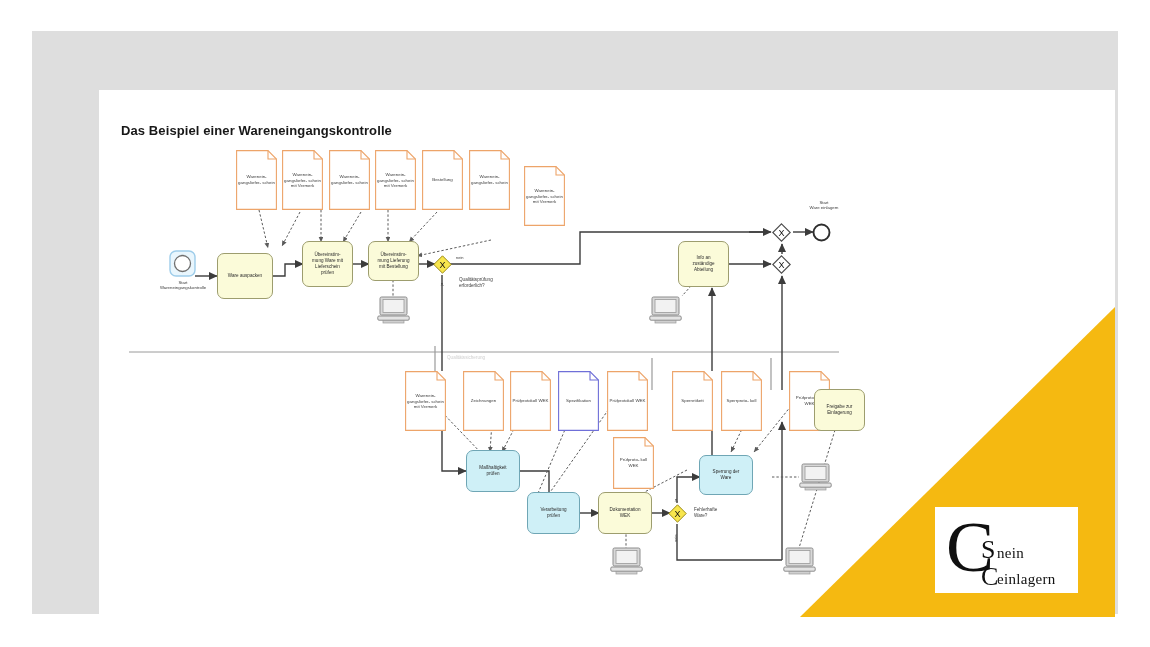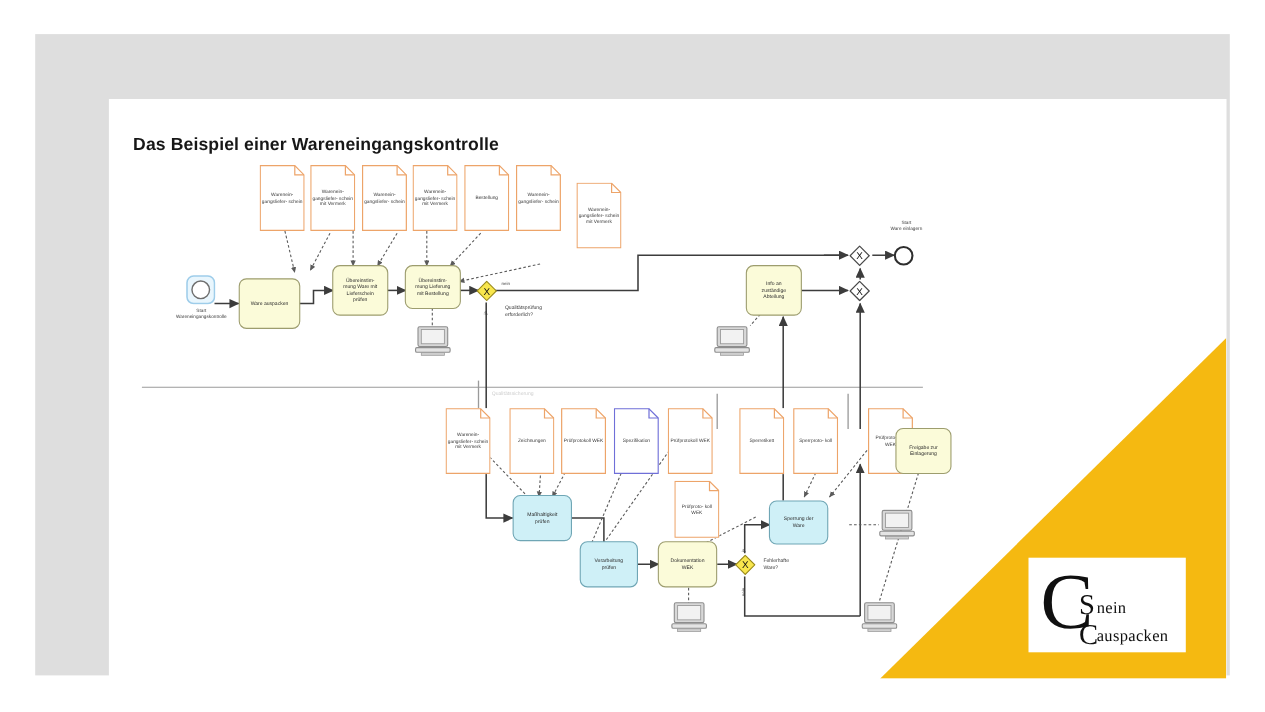--- a/index.html
+++ b/index.html
@@ -23,21 +23,21 @@
   .logo-s{position:absolute;left:46px;top:30px;font-family:"Liberation Serif",serif;
        font-size:26px;line-height:26px;color:#101010;}
   .logo-emken{position:absolute;left:62px;top:38px;font-family:"Liberation Serif",serif;
        font-size:15px;color:#101010;letter-spacing:.3px;}
   .logo-c2{position:absolute;left:46px;top:57px;font-family:"Liberation Serif",serif;
        font-size:26px;line-height:26px;color:#101010;}
   .logo-onsulting{position:absolute;left:62px;top:64px;font-family:"Liberation Serif",serif;
        font-size:15px;color:#101010;letter-spacing:.3px;}
 
   
-  #page-title{position:absolute;left:22px;top:33px;font-size:16px;font-weight:bold;
+  #page-title{position:absolute;left:22px;top:33px;font-size:13px;font-weight:bold;
        color:#171717;letter-spacing:.1px;white-space:nowrap;}
 
   
   #diagram{position:absolute;left:0;top:0;width:1016px;height:527px;}
   #diagram svg{position:absolute;left:0;top:0;}
 
   .node{position:absolute;box-sizing:border-box;}
 
   
   .task{border:1px solid #a3a37a;border-radius:7px;display:flex;align-items:center;
@@ -438,15 +438,15 @@
 
   </div>
 </div>
 
 <div id="logo-box">
   <div class="logo-inner">
     <span class="logo-c">C</span>
     <span class="logo-s">S</span>
     <span class="logo-emken">nein</span>
     <span class="logo-c2">C</span>
-    <span class="logo-onsulting">auspacken</span>
+    <span class="logo-onsulting">einlagern</span>
   </div>
 </div>
 
 </body></html>

